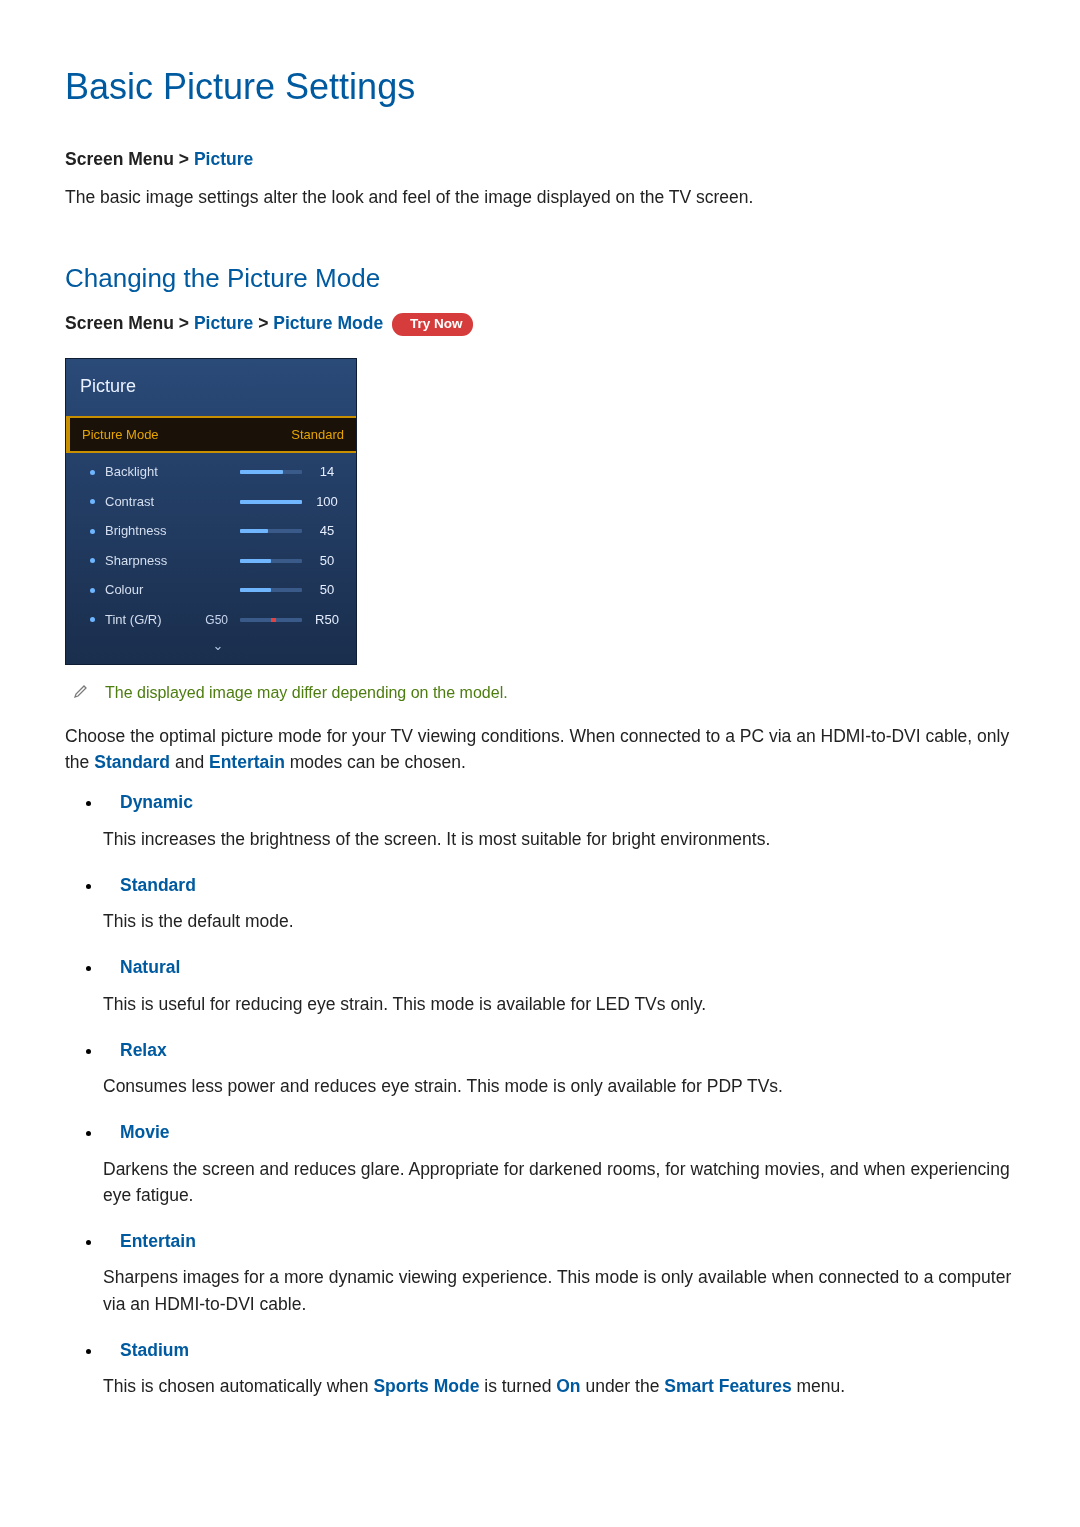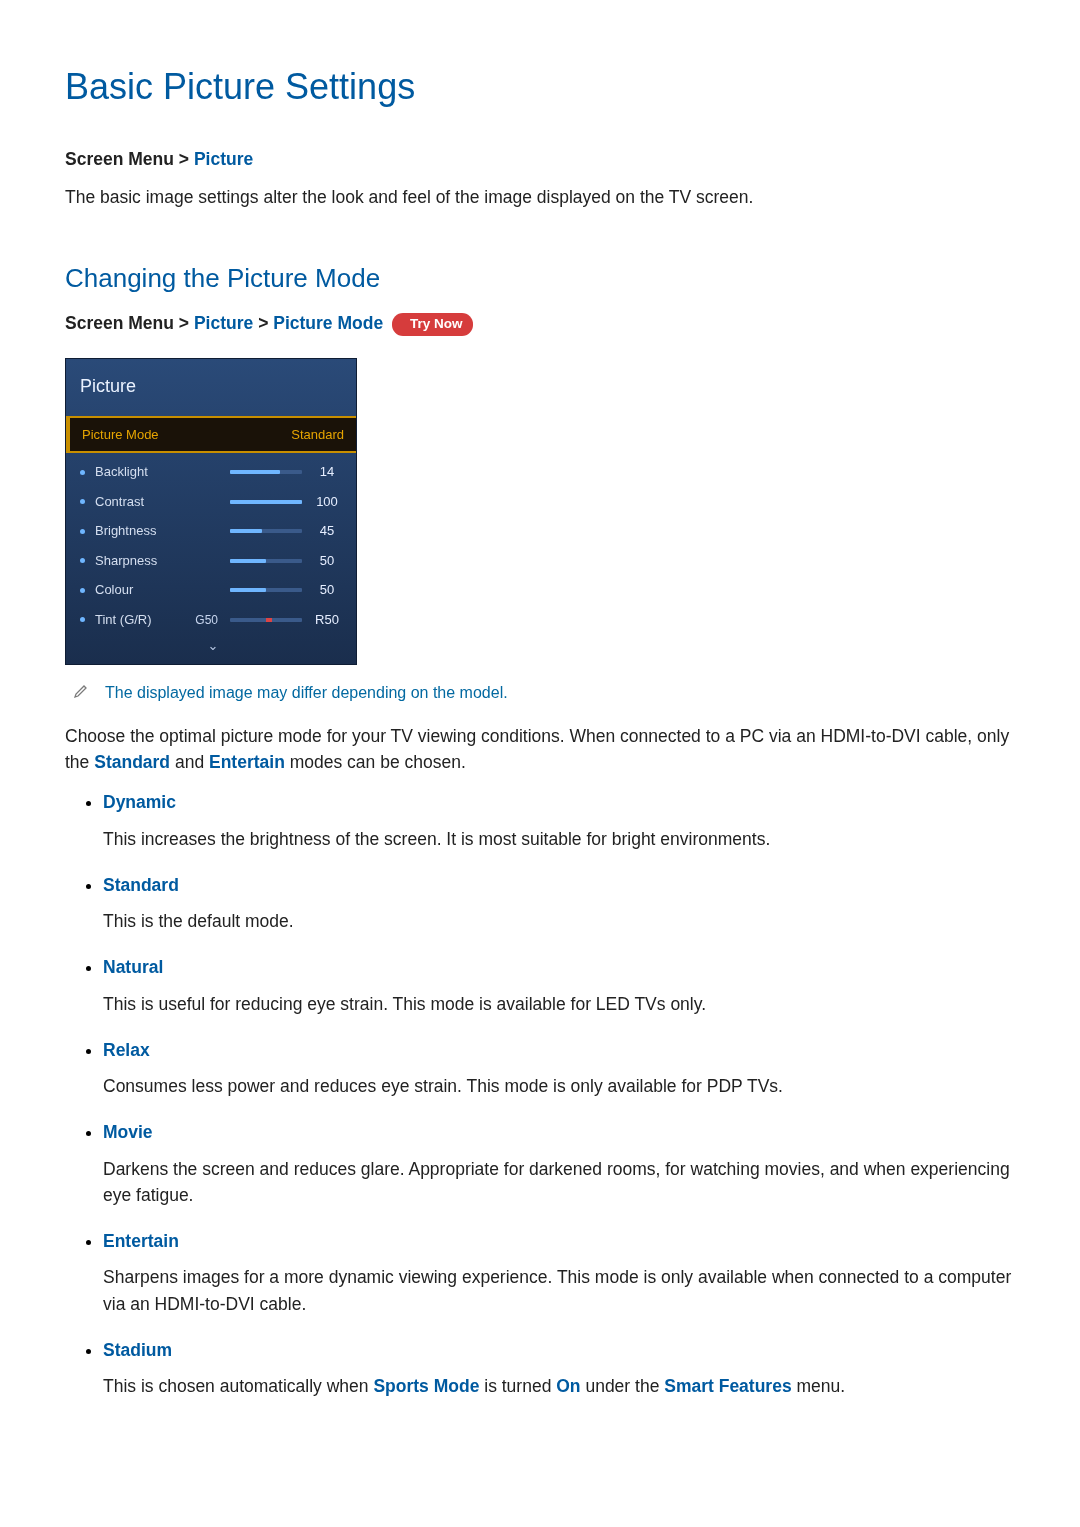--- a/index.html
+++ b/index.html
@@ -76,21 +76,21 @@
     justify-content: space-between;
     align-items: center;
     padding: 7px 12px;
     background: var(--sel-bg);
     color: var(--sel-fg);
     border-top: 2px solid var(--sel-border);
     border-bottom: 2px solid var(--sel-border);
     border-left: 4px solid var(--sel-border);
     font-size: 13px;
   }
-  .osd-rows { padding: 4px 0 2px 4px; border-radius: 14px; }
+  .osd-rows { padding: 4px 0 2px 14px; border-radius: 14px; }
   .osd-row {
     display: flex;
     align-items: center;
     padding: 5px 12px 5px 6px;
     gap: 8px;
     font-size: 13px;
     color: var(--panel-sub);
   }
   .osd-dot {
     width: 5px; height: 5px; border-radius: 50%;
@@ -121,33 +121,33 @@
     color: #b8c8e4;
     font-size: 13px;
     padding: 2px 0 6px 0;
   }
 
   .note-row {
     display: flex;
     align-items: flex-start;
     gap: 16px;
     margin: 16px 0 18px 8px;
-    color: #0369a1;
+    color: #4d7c0f;
     font-size: 16px;
   }
   .note-row svg { flex: 0 0 auto; margin-top: 2px; }
 
   ul.modes {
     list-style: disc;
     padding-left: 38px;
     margin: 0;
   }
   ul.modes > li { margin: 0 0 20px 0; }
   ul.modes > li::marker { color: #000000; }
-  .mode-name { color: var(--link); font-weight: 600; }
+  .mode-name { color: var(--link); font-weight: 600; margin-left: 17px; }
   .mode-desc { margin: 10px 0 0 0; color: var(--body); }
 </style>
 </head>
 <body>
 
 <div class="page">
 
   <h1 class="title">Basic Picture Settings</h1>
 
   <p class="crumb-line">

